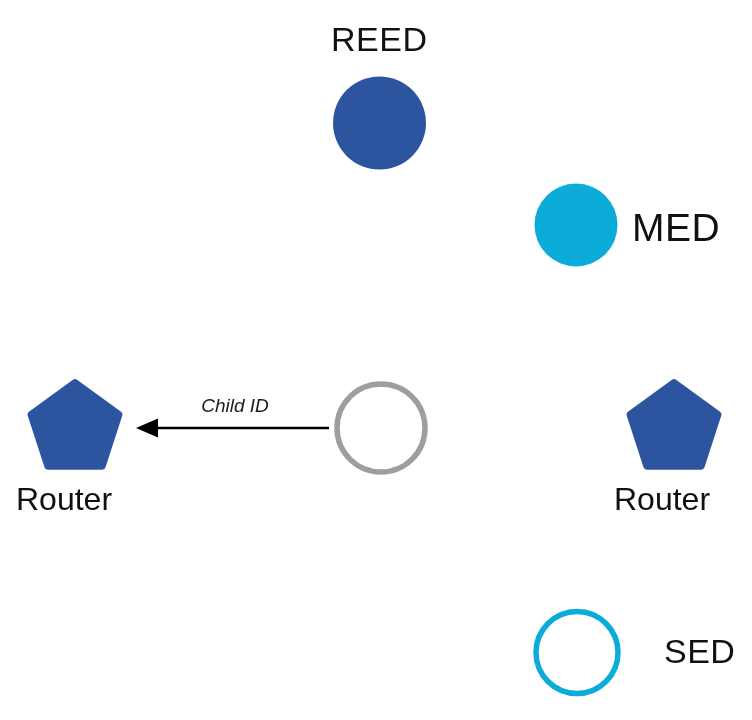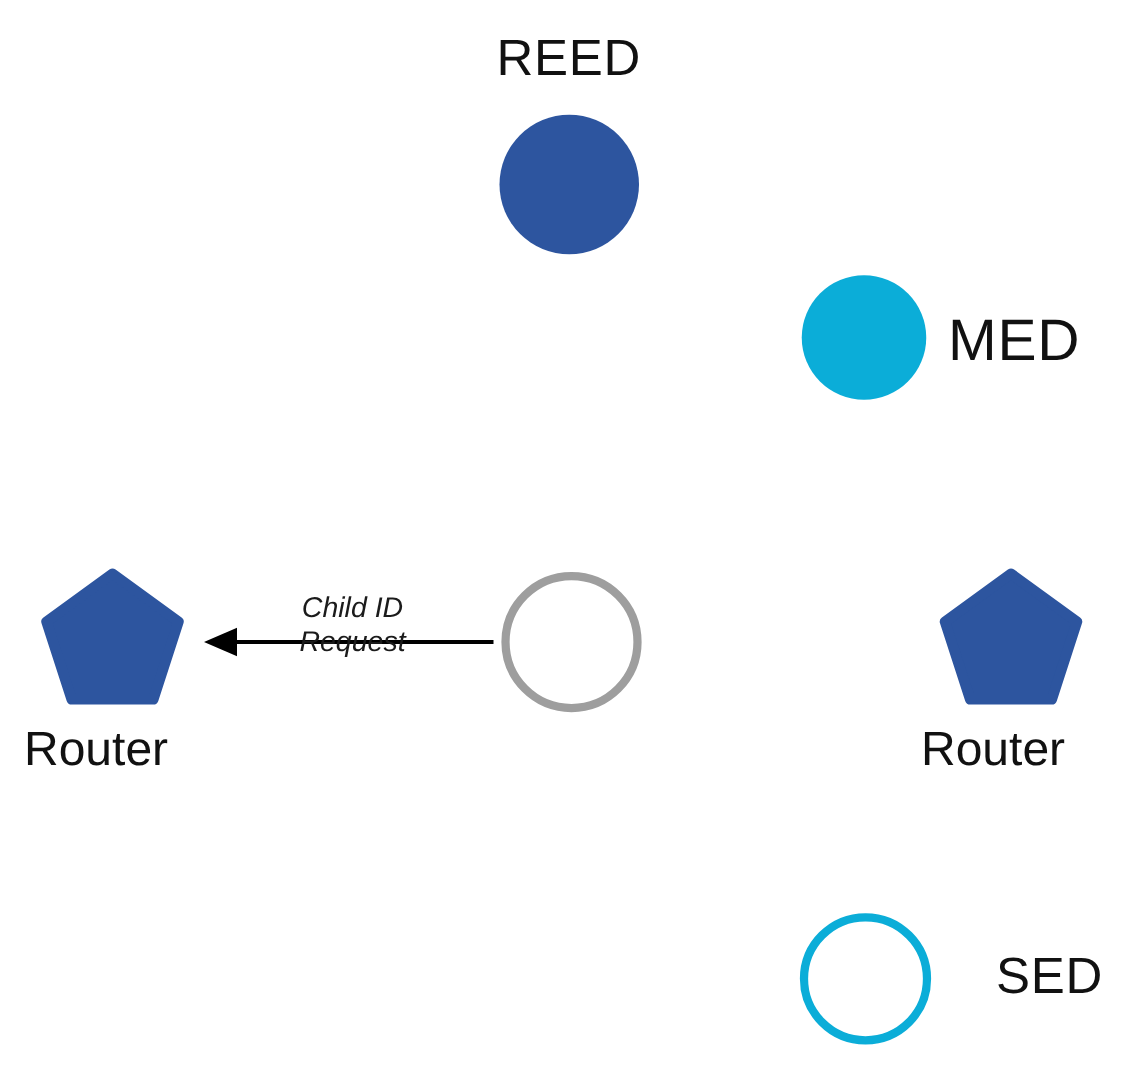--- a/index.html
+++ b/index.html
@@ -104,16 +104,15 @@
   <div class="node-label label-med">MED</div>
 
   <div class="node-label label-router-left">Router</div>
 
   <div class="node-label label-router-right">Router</div>
 
   <div class="node-label label-sed">SED</div>
 
   <div class="edge-label">
     <div>Child ID</div>
-    <div>Request</div>
   </div>
 
 </div>
 
 </body></html>

